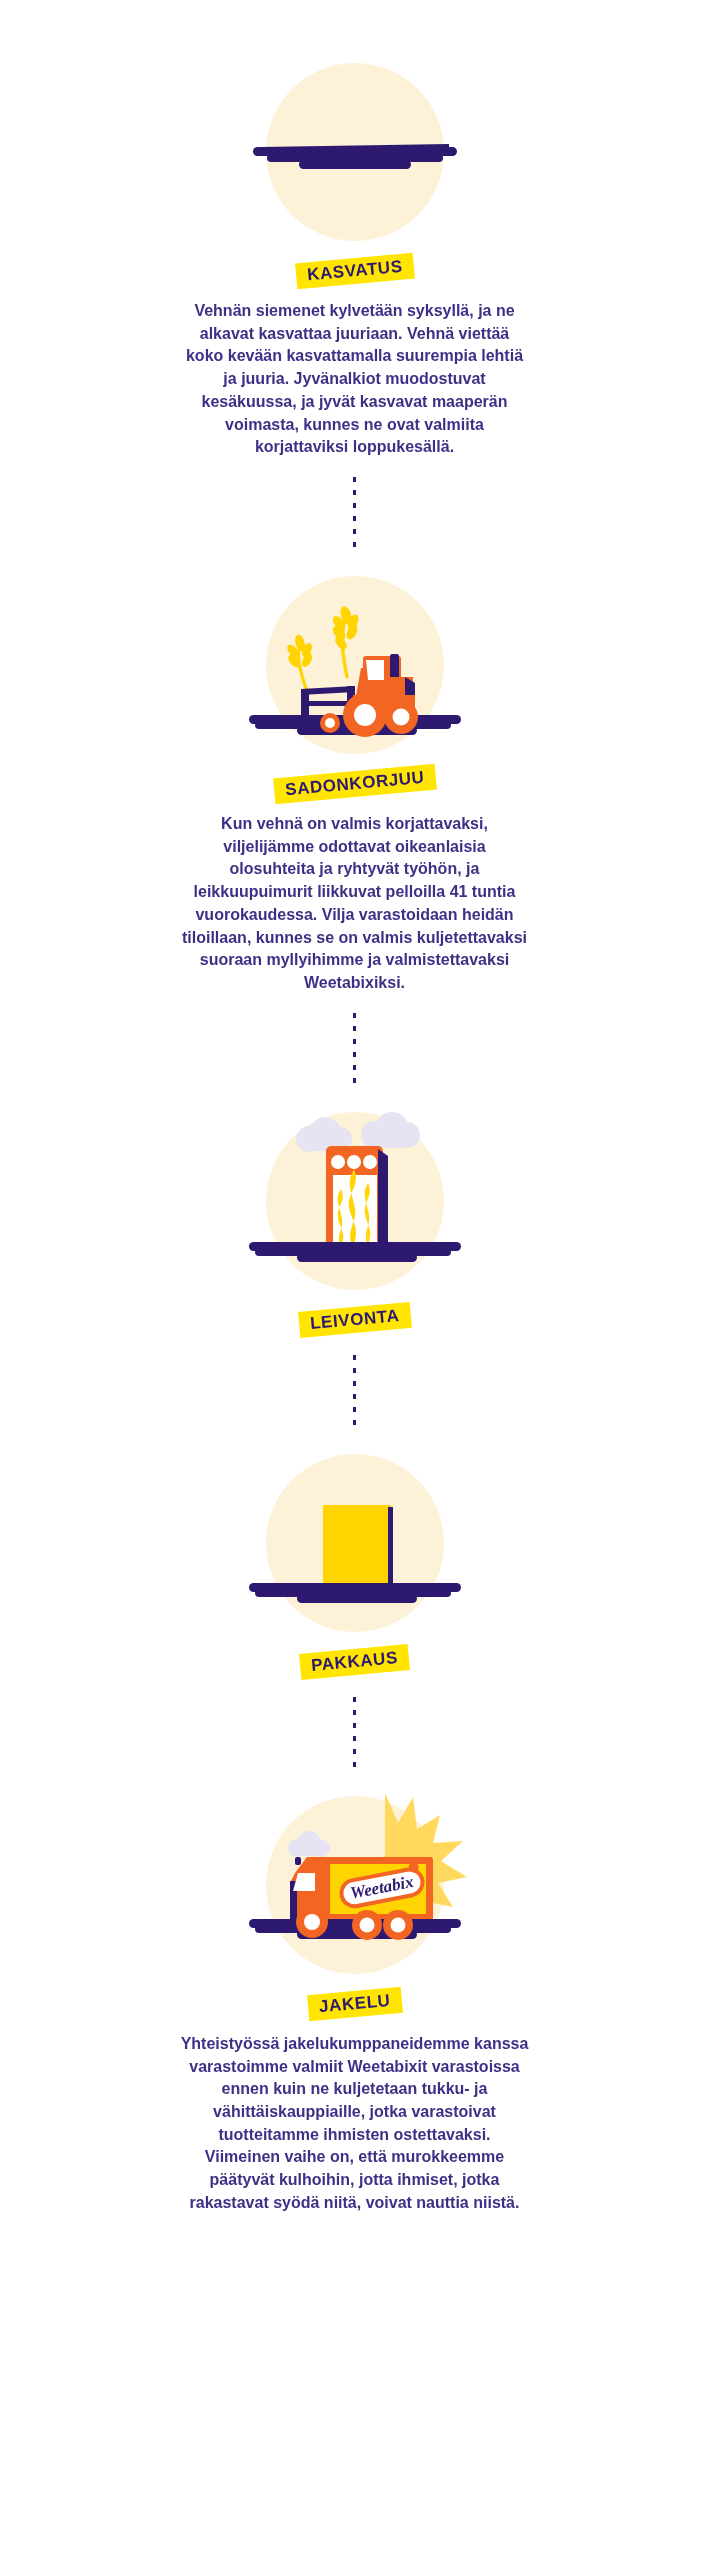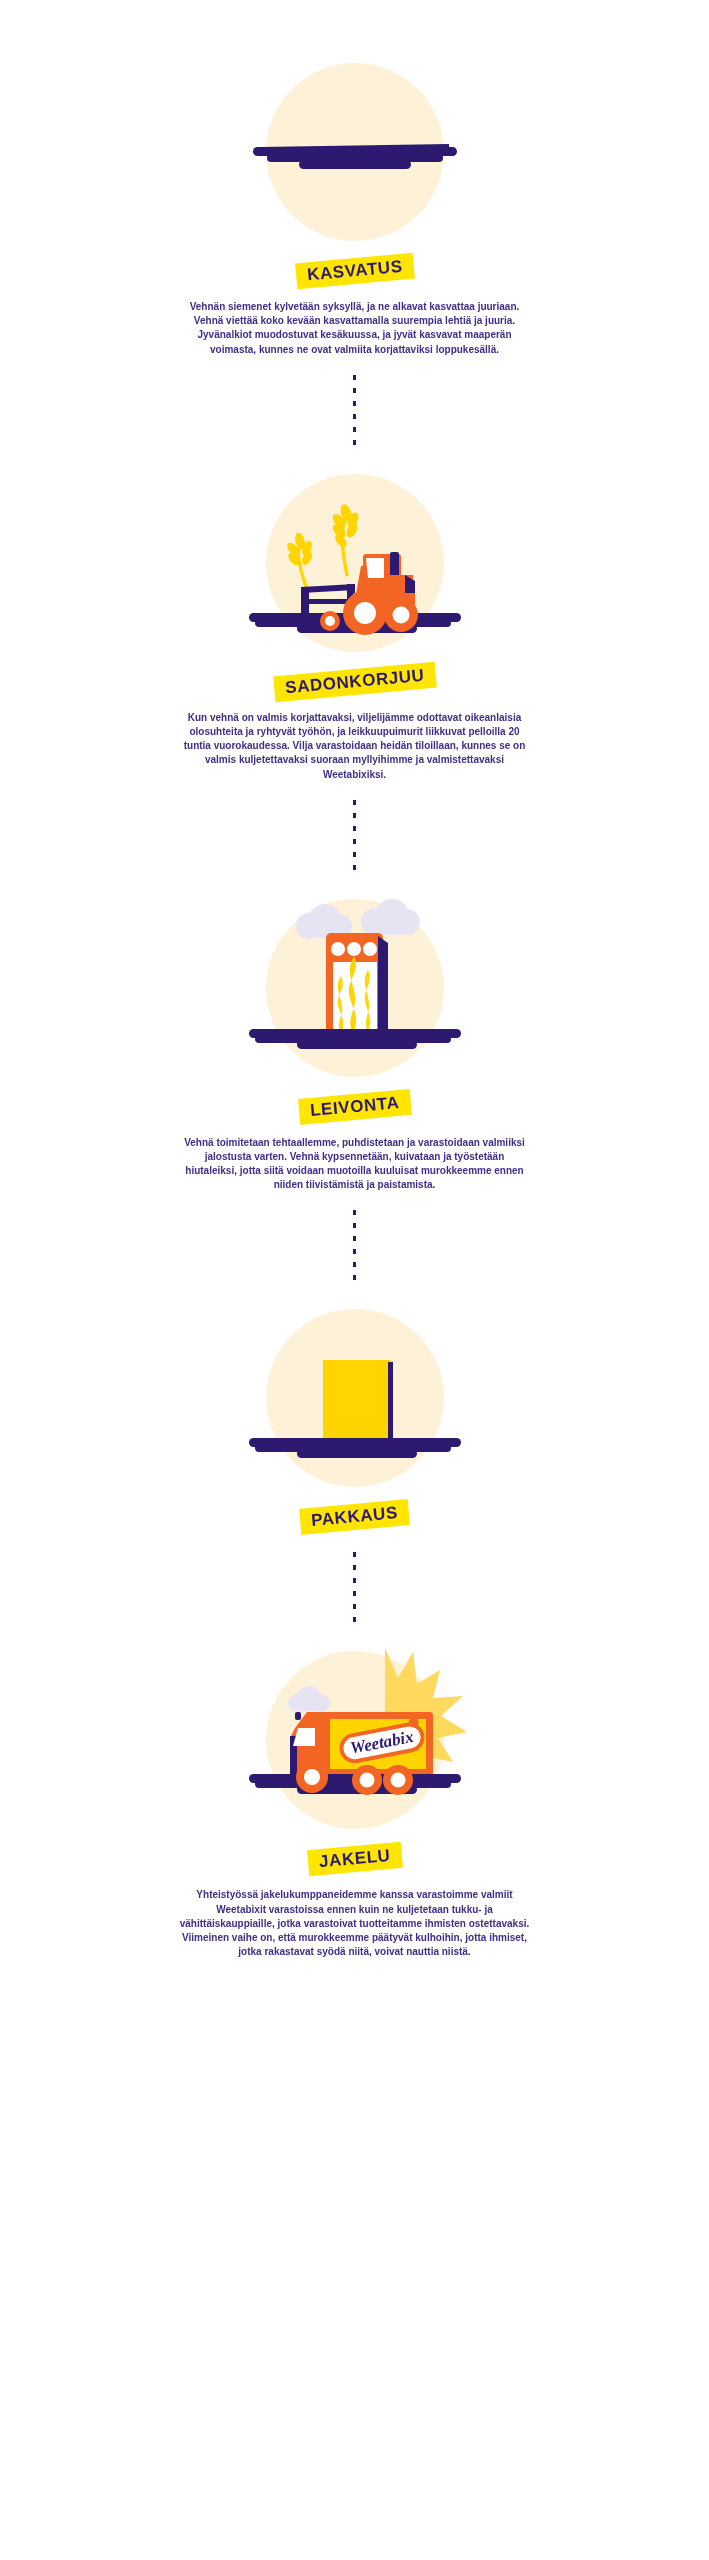--- a/index.html
+++ b/index.html
@@ -59,21 +59,21 @@
     line-height:1;
     white-space:nowrap;
   }
 
   
   .copy{
     width:350px;
     margin:12px auto 0 auto;
     text-align:center;
     color:#402f87;
-    font-size:10px;
+    font-size:16px;
     line-height:1.42;
     font-weight:600;
   }
 
   
   .connector{
     width:3px;
     margin:18px auto 18px auto;
     background-image:linear-gradient(to bottom,#2d1a70 0 5px, rgba(0,0,0,0) 5px 13px);
     background-size:3px 13px;
@@ -163,21 +163,21 @@
           <circle cx="166" cy="152" r="17" fill="#f26522"></circle>
             <circle cx="166" cy="152" r="8.5" fill="#ffffff"></circle>
           <circle cx="95" cy="158" r="10" fill="#f26522"></circle>
             <circle cx="95" cy="158" r="5" fill="#ffffff"></circle>
         </g>
       </svg>
     </div>
     <div class="badge-wrap">
       <span class="badge">SADONKORJUU</span>
     </div>
-    <p class="copy">Kun vehnä on valmis korjattavaksi, viljelijämme odottavat oikeanlaisia olosuhteita ja ryhtyvät työhön, ja leikkuupuimurit liikkuvat pelloilla 20 tuntia vuorokaudessa. Vilja varastoidaan heidän tiloillaan, kunnes se on valmis kuljetettavaksi suoraan myllyihimme ja valmistettavaksi Weetabixiksi.</p>
+    <p class="copy">Kun vehnä on valmis korjattavaksi, viljelijämme odottavat oikeanlaisia olosuhteita ja ryhtyvät työhön, ja leikkuupuimurit liikkuvat pelloilla 41 tuntia vuorokaudessa. Vilja varastoidaan heidän tiloillaan, kunnes se on valmis kuljetettavaksi suoraan myllyihimme ja valmistettavaksi Weetabixiksi.</p>
     <div class="connector c-h70"></div>
   </div>
 
   <div class="stage">
     <div class="illus">
       <div class="circle-bg"></div>
       <svg class="art" viewBox="0 0 240 200">
 
         <g fill="#e6e4f3">
           <circle cx="74" cy="38" r="13"></circle>
@@ -210,21 +210,20 @@
         <g fill="#2d1a70">
           <rect x="14" y="141" width="212" height="9" rx="4.5"></rect>
           <rect x="20" y="147" width="196" height="8" rx="4"></rect>
           <rect x="62" y="152" width="120" height="9" rx="4.5"></rect>
         </g>
       </svg>
     </div>
     <div class="badge-wrap">
       <span class="badge">LEIVONTA</span>
     </div>
-    <p class="copy">Vehnä toimitetaan tehtaallemme, puhdistetaan ja varastoidaan valmiiksi jalostusta varten. Vehnä kypsennetään, kuivataan ja työstetään hiutaleiksi, jotta siitä voidaan muotoilla kuuluisat murokkeemme ennen niiden tiivistämistä ja paistamista.</p>
     <div class="connector c-h70"></div>
   </div>
 
   <div class="stage">
     <div class="illus">
       <div class="circle-bg"></div>
       <svg class="art" viewBox="0 0 240 200">
         <g>
           <rect x="88" y="62" width="68" height="82" fill="#ffd400"></rect>
           <rect x="153" y="64" width="5" height="82" fill="#2d1a70"></rect>

